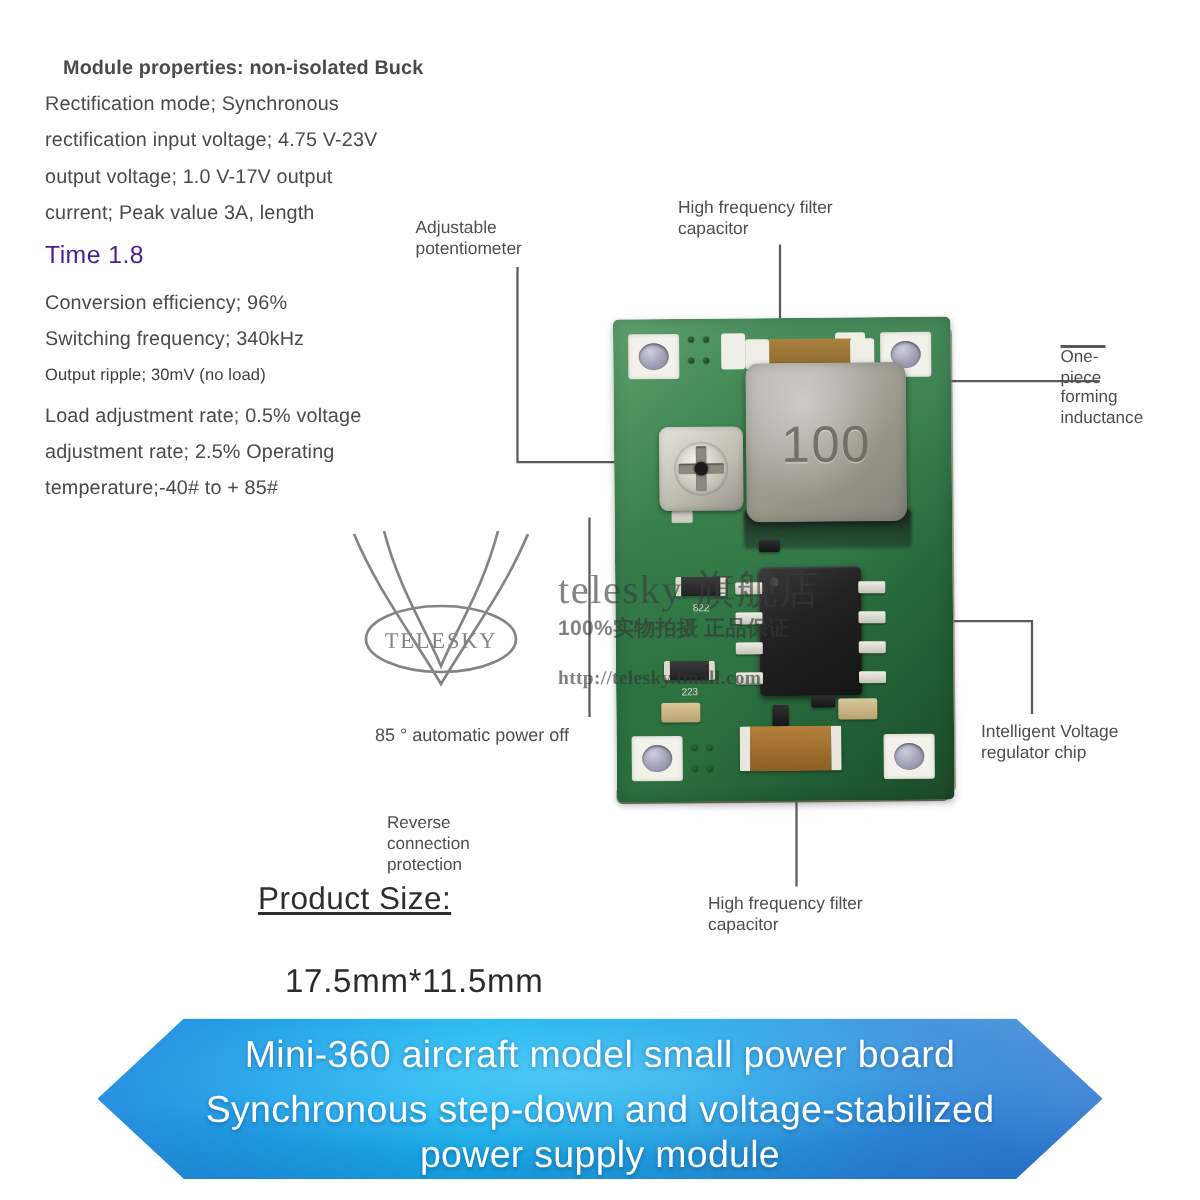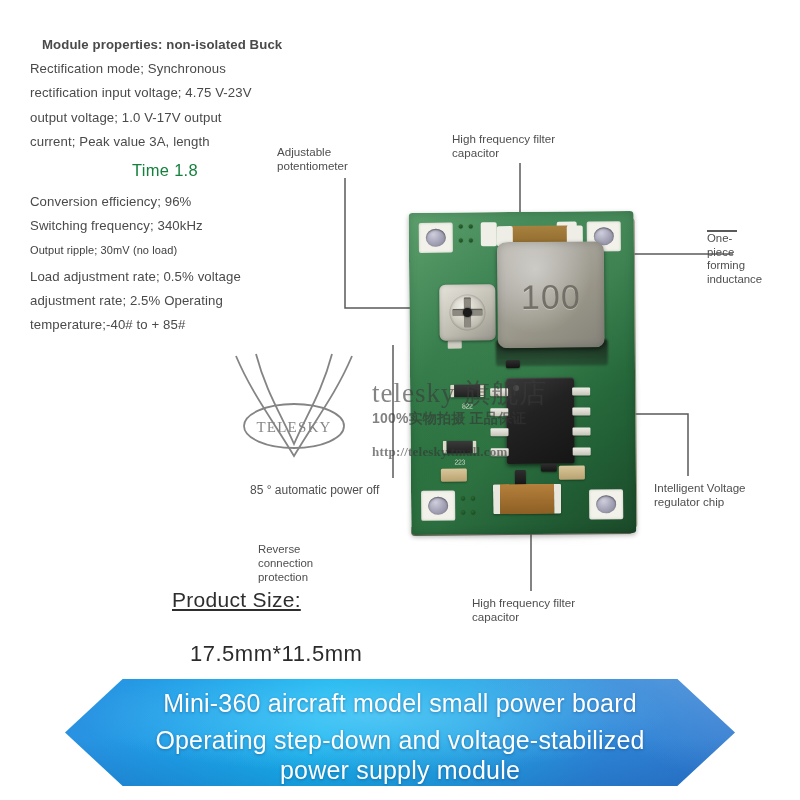--- a/index.html
+++ b/index.html
@@ -12,21 +12,21 @@
   .canvas{position:absolute;inset:0;width:800px;height:800px;background:#fff;}
 
   
   .spec-block{position:absolute;left:30px;top:38px;width:270px;}
   .spec-line{
     font-size:13.2px;color:#4a4a4a;line-height:1;
     margin-bottom:11px;white-space:nowrap;letter-spacing:.1px;
   }
   .spec-line.indent{margin-left:12px;font-weight:bold;}
   .spec-line.center-big{
-    font-size:16.5px;color:#15803d;text-align:center;
+    font-size:16.5px;color:#4c1d95;text-align:left;
     margin:14px 0 16px 0;letter-spacing:.3px;
   }
   .spec-line.big{
     font-size:11px;color:#3d3d3d;margin:13px 0 14px 0;letter-spacing:.1px;
   }
 
   
   .size-block{position:absolute;left:172px;top:588px;}
   .size-title{font-size:21px;color:#2e2e2e;letter-spacing:.3px;text-decoration:underline;}
   .size-value{font-size:22px;color:#2b2b2b;margin-top:29px;margin-left:18px;letter-spacing:.5px;}
@@ -370,17 +370,17 @@
   <div class="size-block">
     <div class="size-title">Product Size:</div>
     <div class="size-value">17.5mm*11.5mm</div>
   </div>
 
   <div class="banner">
     <div class="banner-sheen"></div>
   </div>
   <div class="banner-text" style="top:688px;">
     <div class="banner-l1">Mini-360 aircraft model small power board</div>
-    <div class="banner-l2">Operating step-down and voltage-stabilized</div>
+    <div class="banner-l2">Synchronous step-down and voltage-stabilized</div>
     <div class="banner-l2" style="margin-top:0;">power supply module</div>
   </div>
 
 </div>
 
 </body></html>

